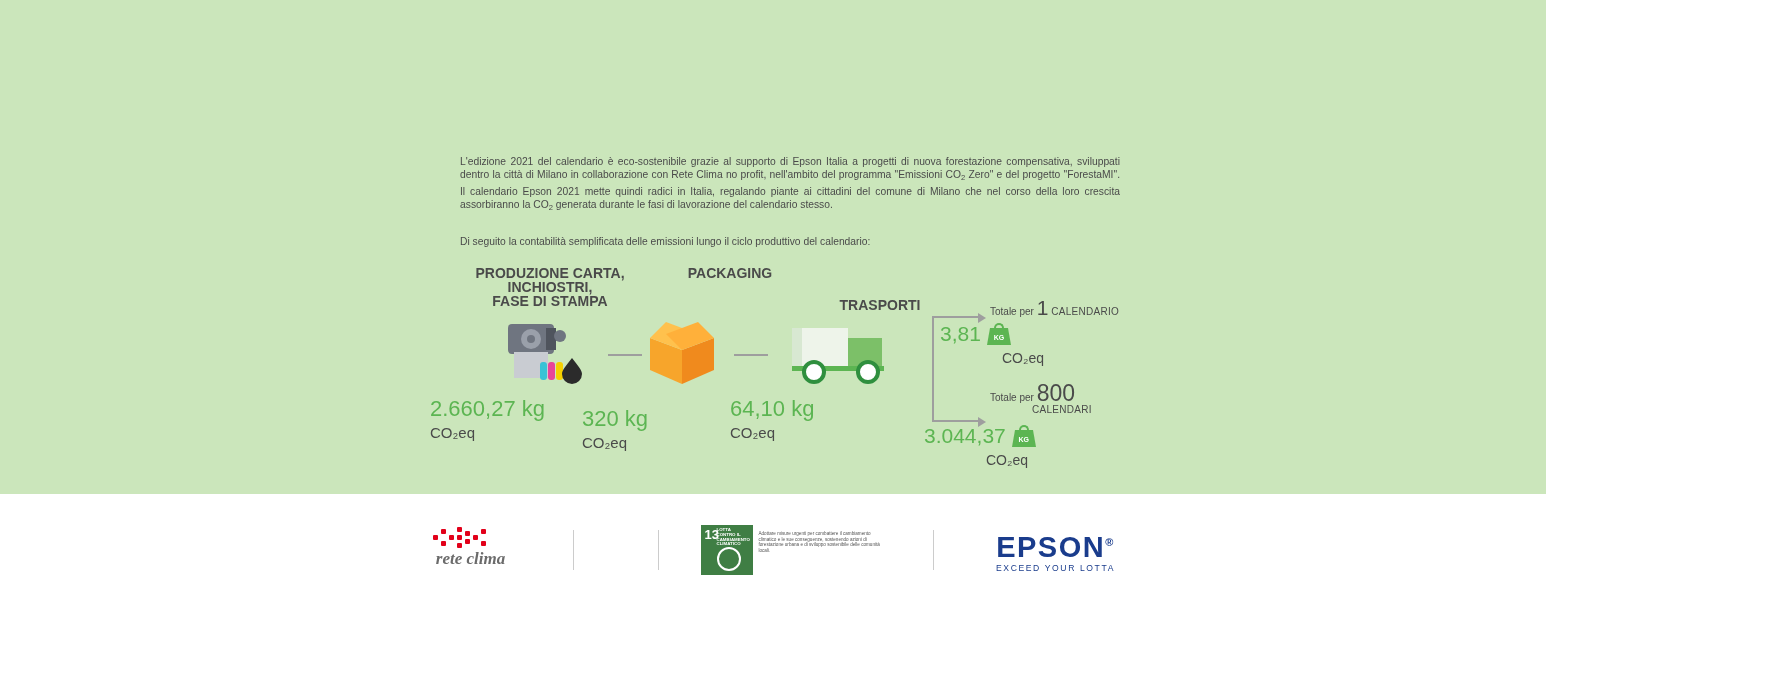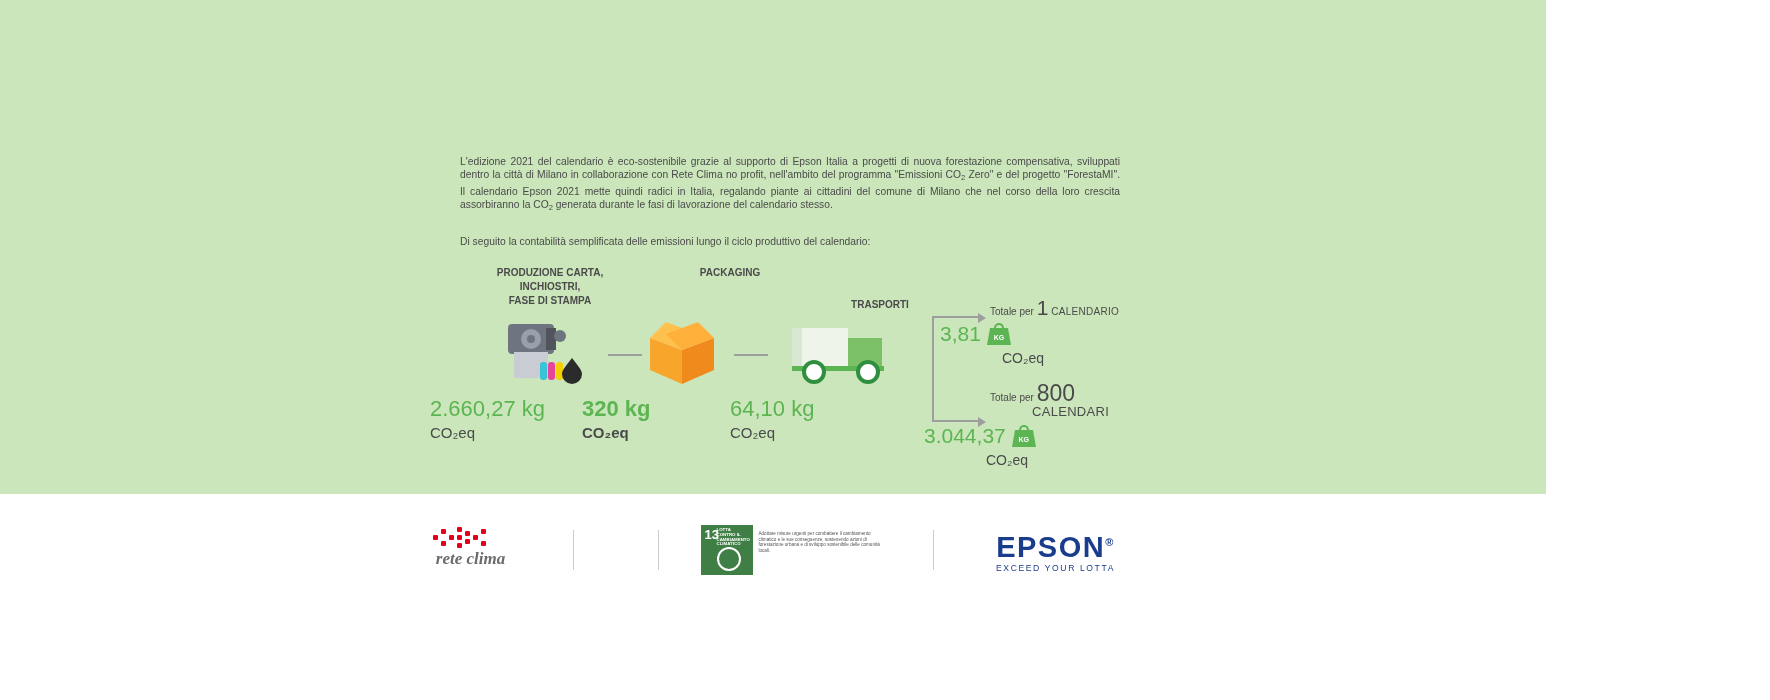--- a/index.html
+++ b/index.html
@@ -89,21 +89,21 @@
   .flow {
     position: absolute;
     left: 440px;
     top: 258px;
     width: 720px;
     height: 210px;
   }
   .stage-label {
     position: absolute;
     color: #4a4a4a;
-    font-size: 10px;
+    font-size: 14px;
     font-weight: bold;
     line-height: 14px;
     text-align: center;
   }
   .stage-label.s1 { left: 0px;   top: 8px;  width: 220px; }
   .stage-label.s2 { left: 180px; top: 8px;  width: 220px; }
   .stage-label.s3 { left: 330px; top: 8px;  width: 220px; margin-top: 32px; }
 
   .icon-box { position: absolute; }
   .icon-printer { left: 60px;  top: 60px; width: 100px; height: 70px; }
@@ -124,21 +124,21 @@
     color: #5cb552;
     font-size: 22px;
   }
   .amount .co2 {
     display: block;
     color: #4a4a4a;
     font-size: 15px;
     margin-top: 2px;
   }
   .a1 { left: -10px; top: 138px; width: 240px; }
-  .a2 { left: 142px; top: 138px; width: 200px; font-weight: bold; }
+  .a2 { left: 142px; top: 148px; width: 200px; }
   .a3 { left: 290px; top: 138px; width: 230px; }
 
   
   .branch {
     position: absolute;
     left: 470px;
     top: 50px;
     width: 260px;
     height: 160px;
   }
@@ -174,21 +174,21 @@
     color: #4a4a4a;
     font-size: 10px;
     white-space: nowrap;
   }
   .total-head .big { font-size: 21px; color: #4a4a4a; }
   .total-head .small-cap { font-size: 10px; letter-spacing: .3px; }
 
   .th1 { left: 80px; top: -12px; }
   .th2 { left: 80px; top: 72px; }
   .th2 .big { font-size: 23px; }
-  .cal-word { position: absolute; left: 122px; top: 96px; font-size: 13px; color: #4a4a4a; letter-spacing: .3px;}
+  .cal-word { position: absolute; left: 122px; top: 96px; font-size: 10px; color: #4a4a4a; letter-spacing: .3px;}
 
   .total-val {
     position: absolute;
     color: #5cb552;
     font-size: 21px;
     white-space: nowrap;
   }
   .tv1 { left: 30px; top: 14px; }
   .tv2 { left: 14px; top: 116px; }
   .total-val .co2small {

